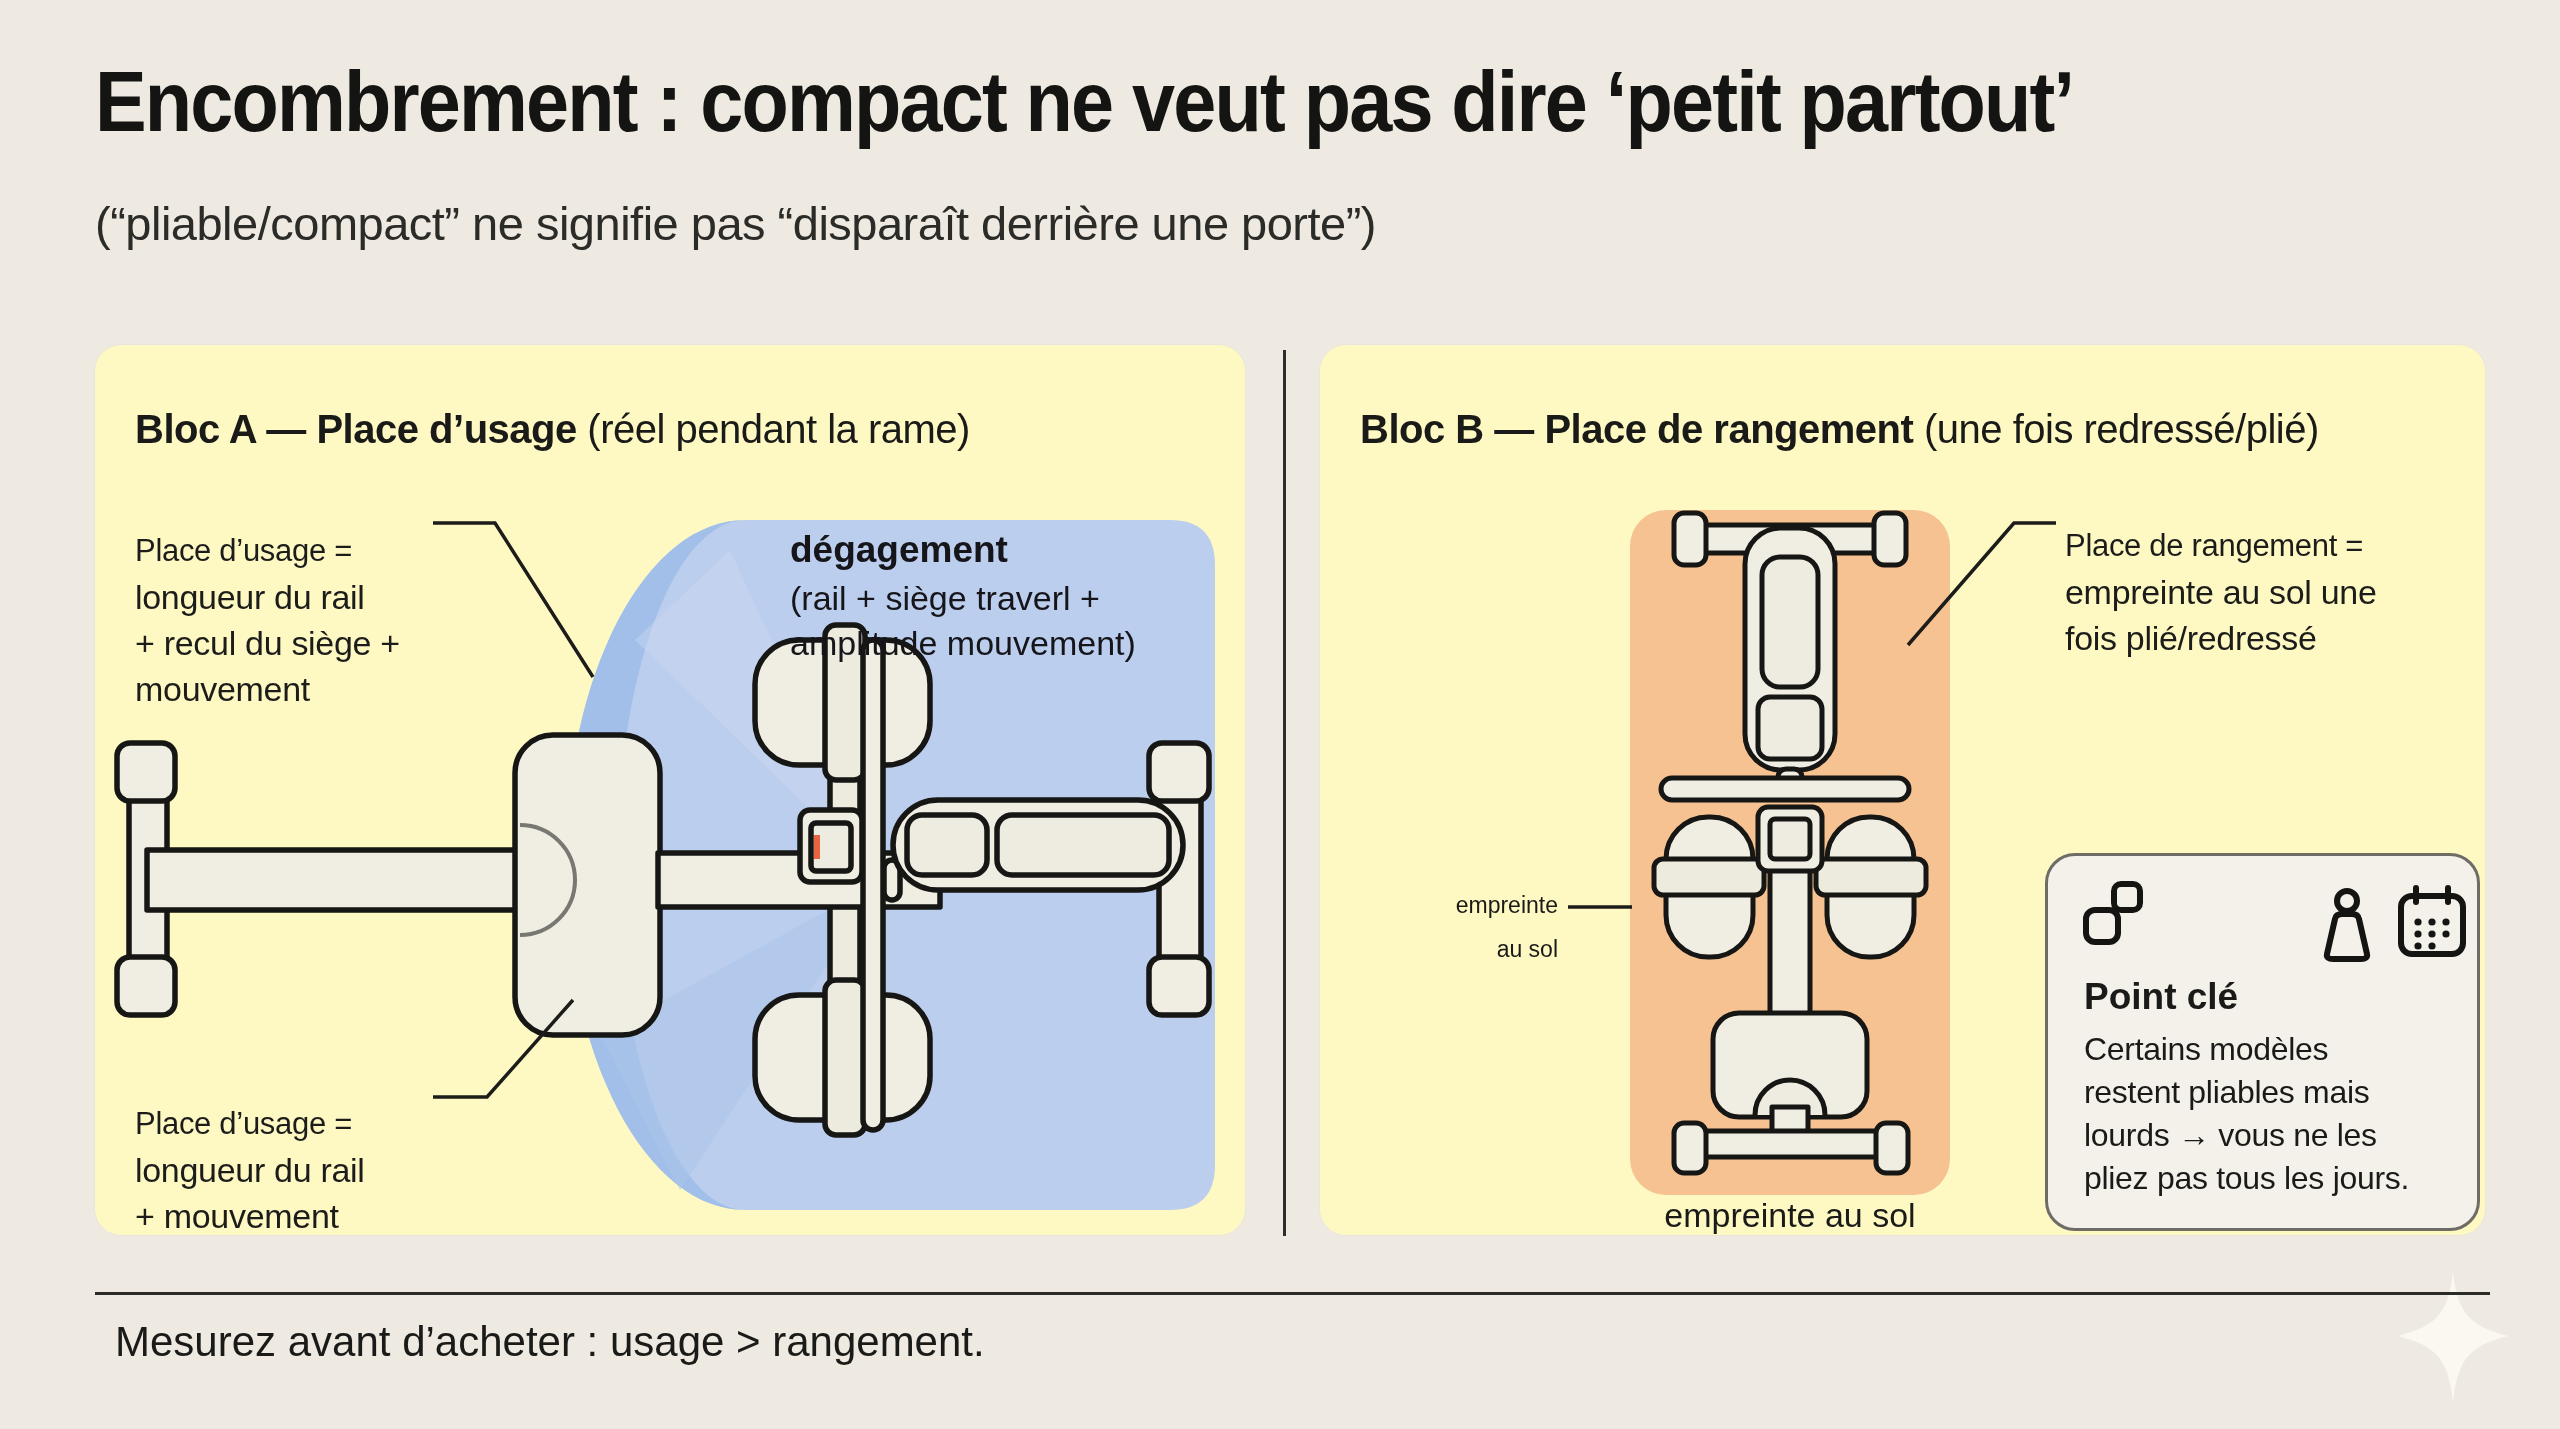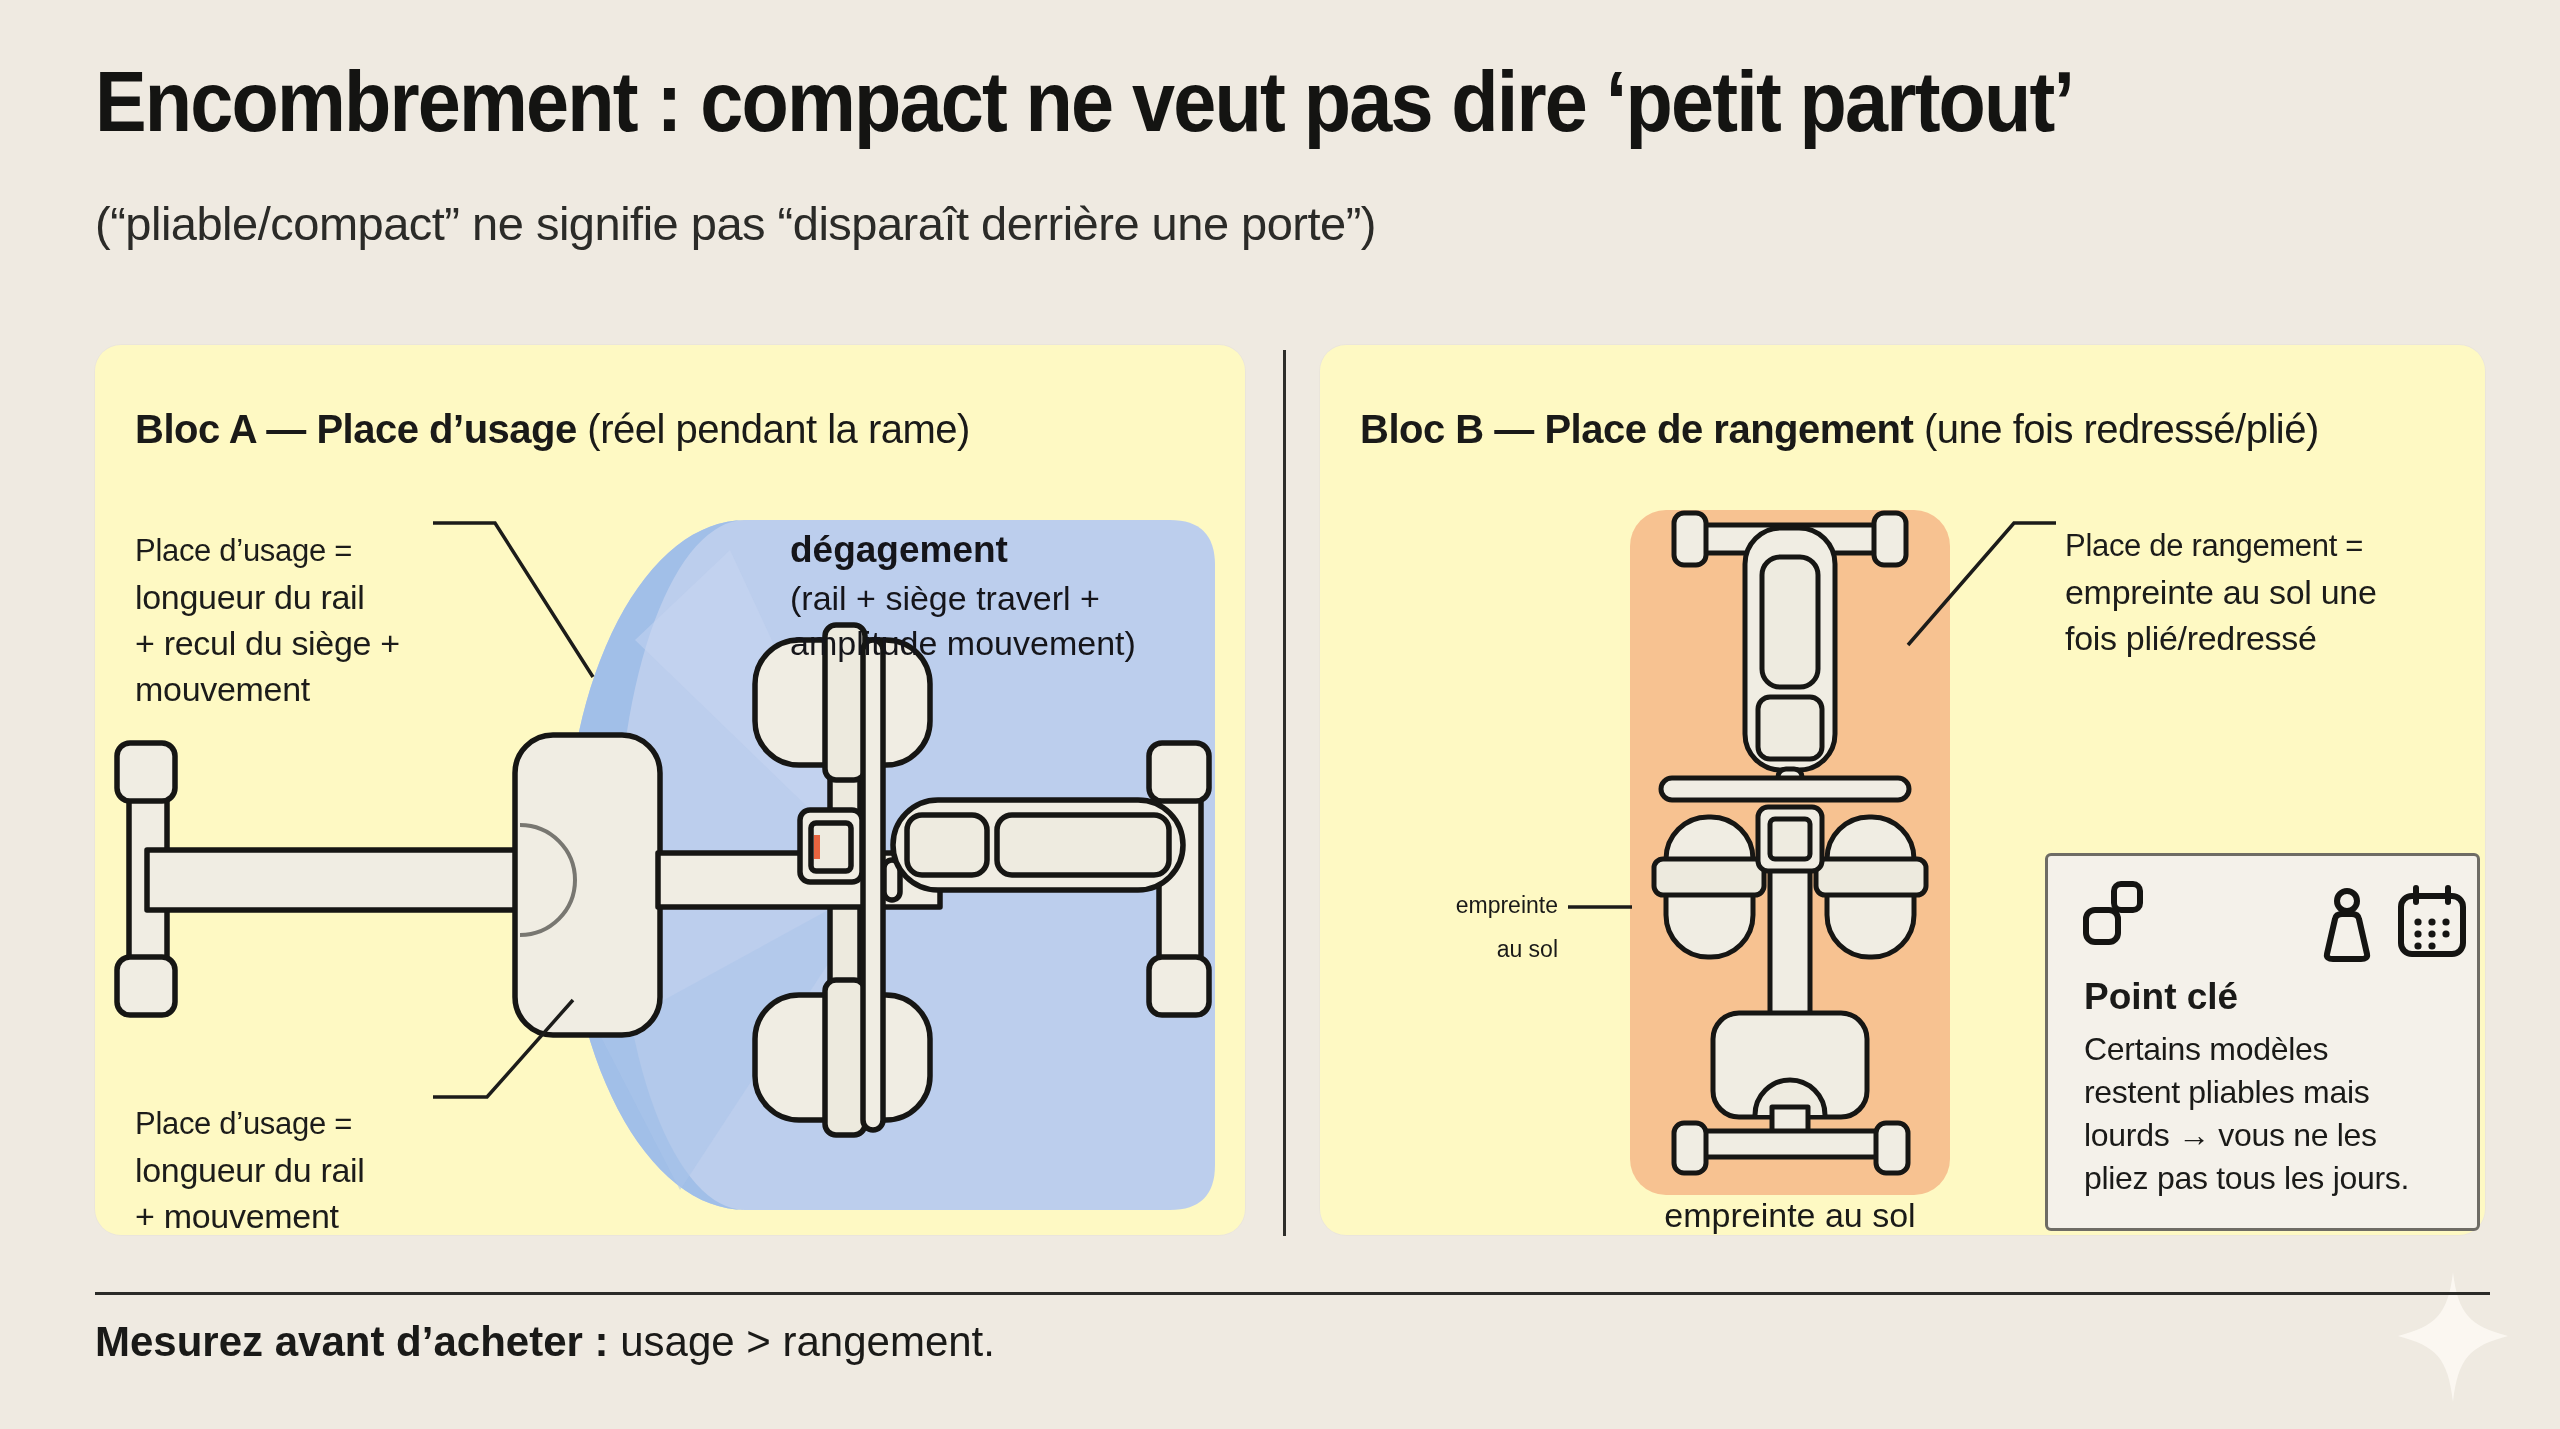--- a/index.html
+++ b/index.html
@@ -17,27 +17,27 @@
   .panel-heading{position:absolute;left:40px;top:62px;font-size:40px;letter-spacing:-.5px;white-space:nowrap;}
   .panel-heading b{font-weight:700;}
   .note{position:absolute;font-size:34px;line-height:46px;letter-spacing:-.3px;color:#1c1c1a;}
   .note b{display:block;font-size:31px;font-weight:400;margin-top:28px;}
   .deg-note{position:absolute;left:695px;top:182px;font-size:34px;line-height:45px;color:#15151a;}
   .deg-note b{display:block;font-size:37px;font-weight:700;margin-bottom:4px;}
   .emp-left{position:absolute;left:50px;top:538px;width:188px;text-align:right;font-size:23px;line-height:44px;}
   .emp-bottom{position:absolute;left:250px;top:851px;width:440px;text-align:center;font-size:34px;}
   .svg-layer{position:absolute;left:0;top:0;}
   .keycard{position:absolute;left:725px;top:508px;width:435px;height:378px;background:#f4f1ea;
-           border:3px solid #6e6c65;border-radius:6px;box-sizing:border-box;}
+           border:3px solid #6e6c65;border-radius:30px;box-sizing:border-box;}
   .keycard-title{position:absolute;left:36px;top:120px;font-size:37px;font-weight:700;}
   .keycard-body{position:absolute;left:36px;top:172px;font-size:32px;line-height:43px;letter-spacing:-.3px;}
   .kc-icon{position:absolute;}
   .footer-line{position:absolute;left:95px;top:1292px;width:2395px;height:3px;background:#2b2b28;}
   .footer-text{position:absolute;left:95px;top:1318px;font-size:42px;white-space:nowrap;color:#1a1a18;}
-  .footer-text b{font-weight:700;}
+  .footer-text b{font-weight:400;margin-left:20px;}
   .sparkle{position:absolute;left:2398px;top:1272px;}
 </style>
 </head>
 <body>
 
 <div class="page">
 
   <div class="title">Encombrement : compact ne veut pas dire ‘petit partout’</div>
   <div class="subtitle">(“pliable/compact” ne signifie pas “disparaît derrière une porte”)</div>
 

